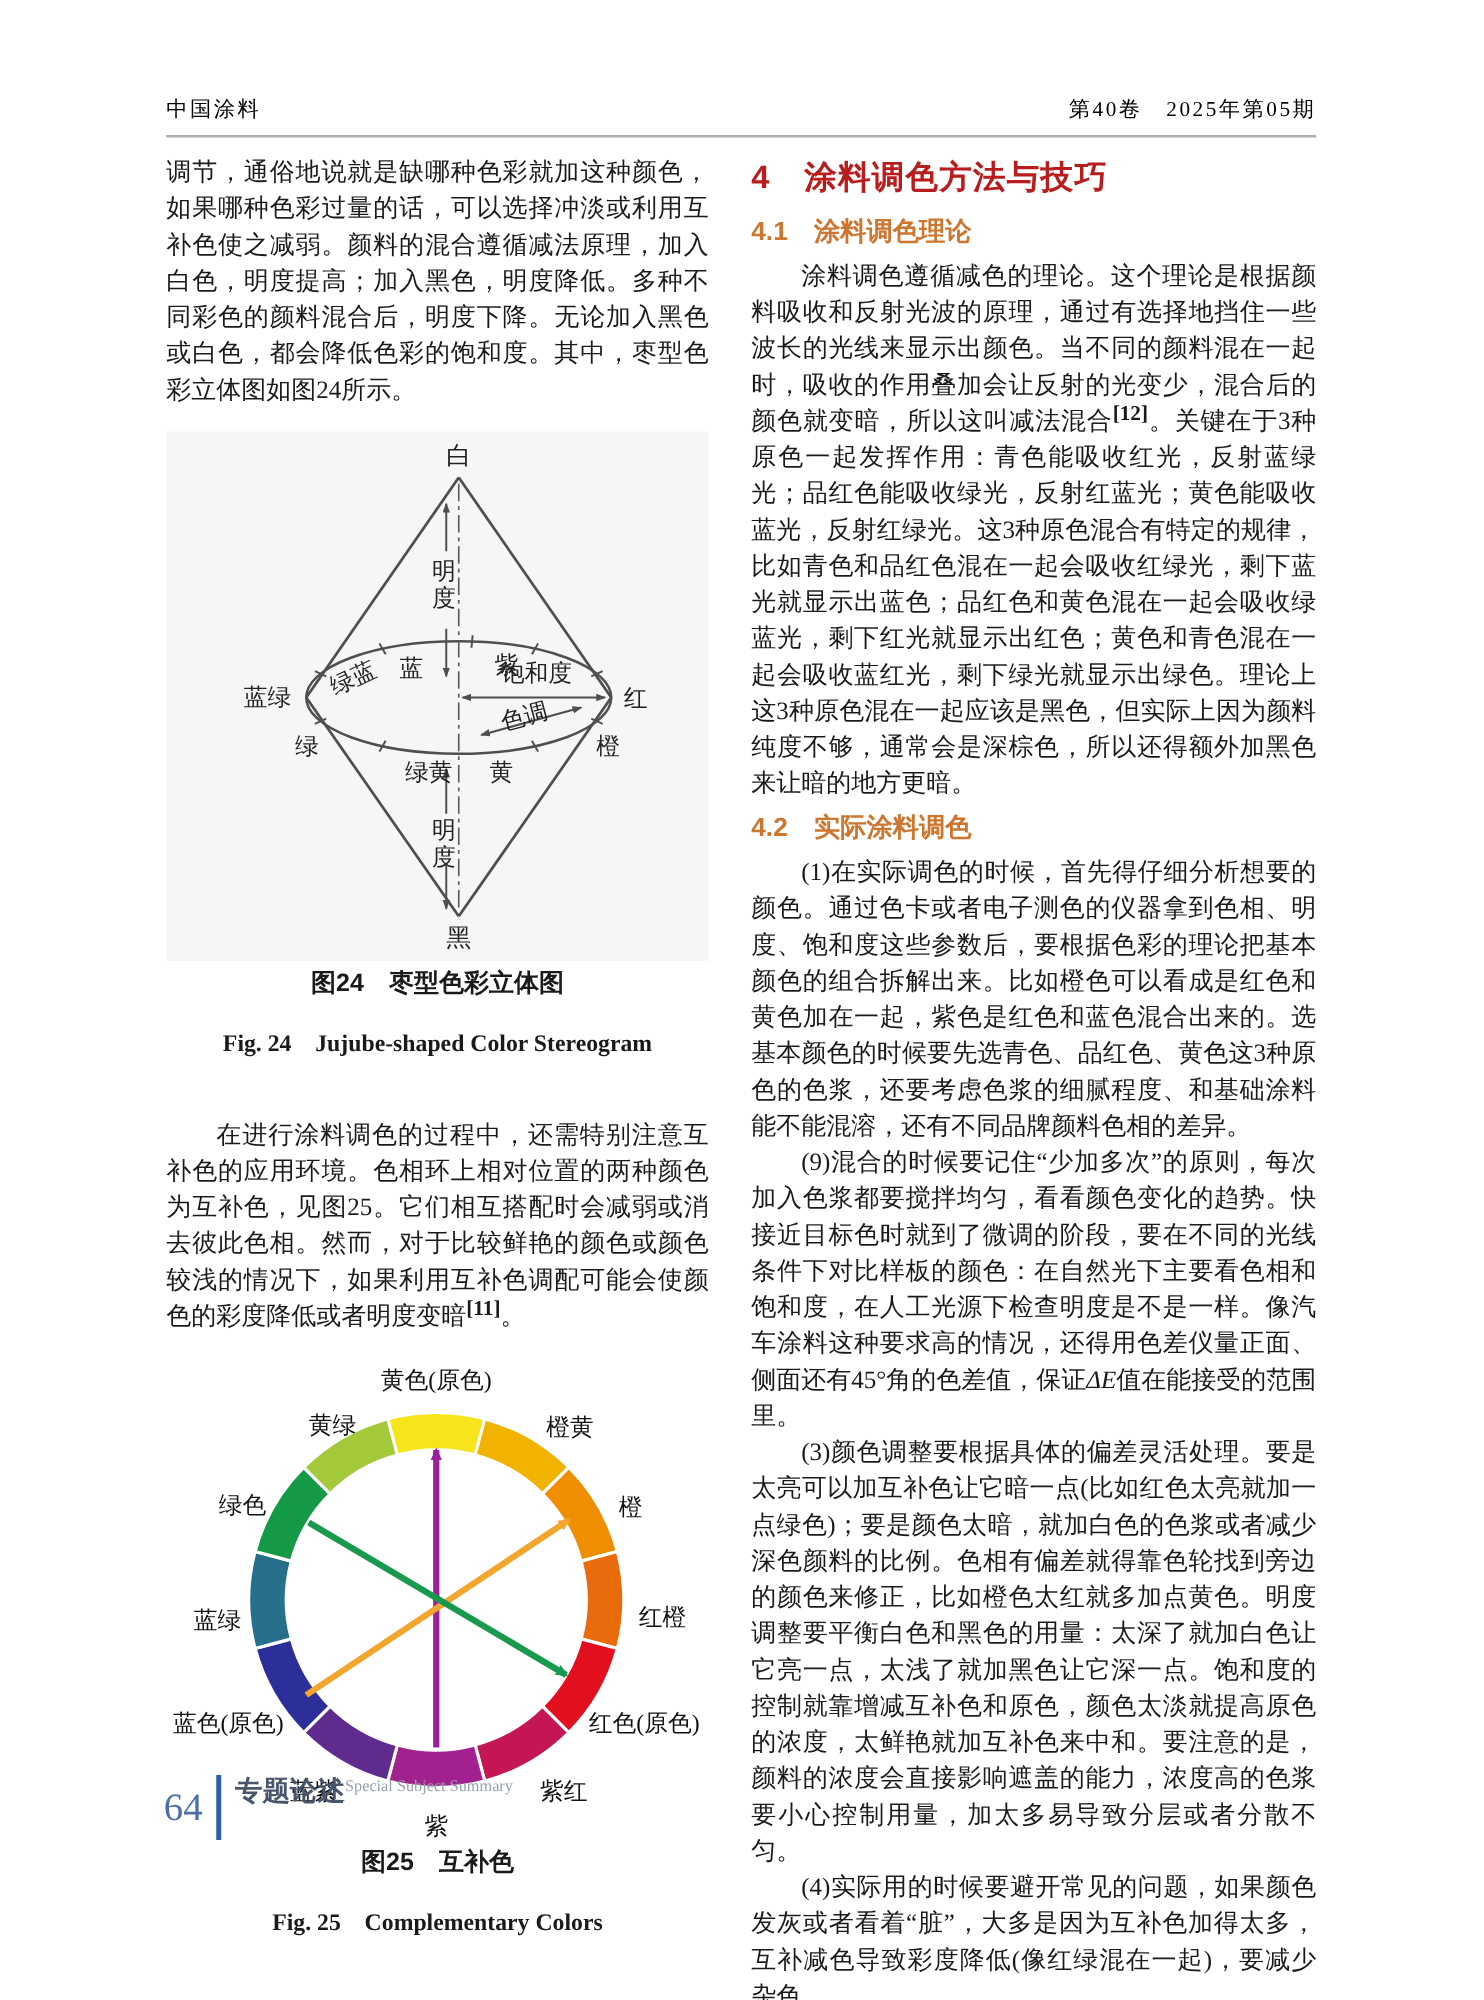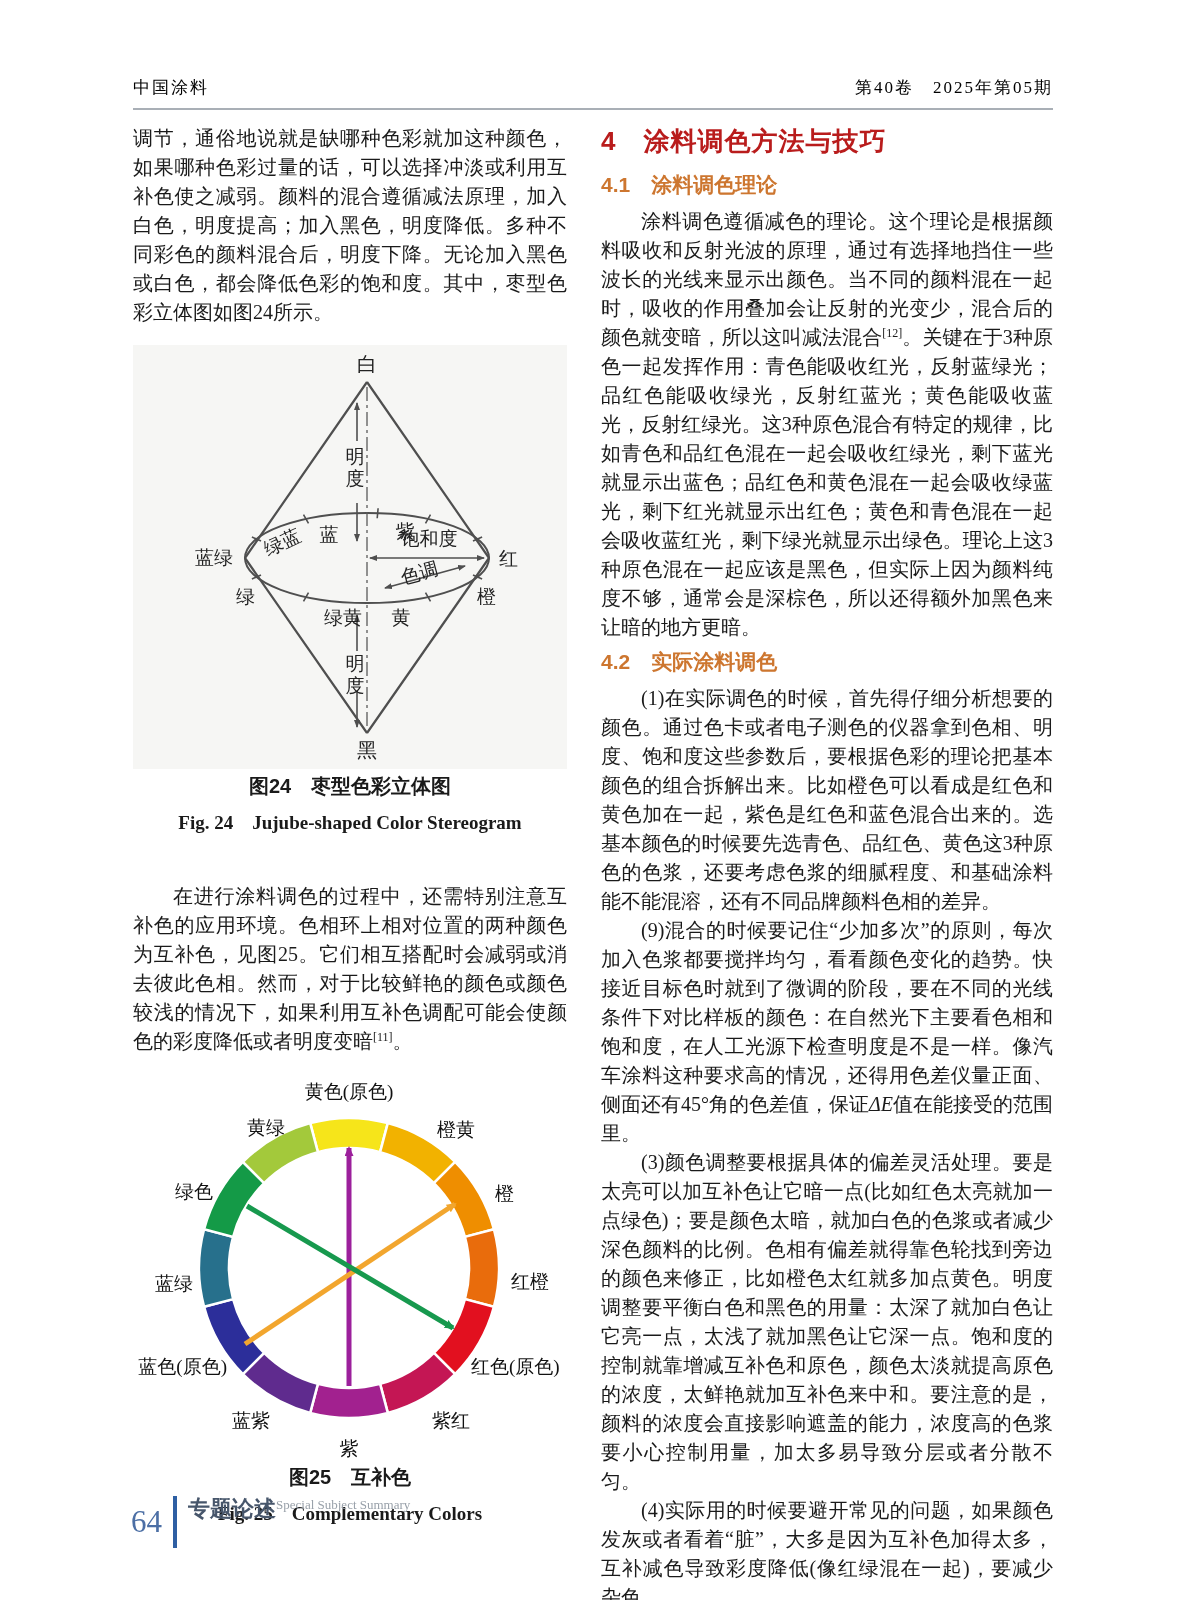--- a/index.html
+++ b/index.html
@@ -7,35 +7,35 @@
        font-family:"Liberation Serif","DejaVu Serif",serif;color:#1a1a1a;overflow:hidden;}
   .page{position:absolute;inset:0;}
   .header{position:absolute;left:133px;width:920px;top:76px;display:flex;justify-content:space-between;
           align-items:flex-end;padding-bottom:9px;border-bottom:2px solid #a9afb6;
           color:#000000;font-size:17px;letter-spacing:2px;}
   .col{position:absolute;top:124px;}
   .col-left{left:133px;width:434px;}
   .col-right{left:601px;width:452px;}
   .body-p{margin:0;font-size:20px;line-height:29px;text-align:justify;text-justify:inter-ideograph;}
   .indent{text-indent:2em;}
-  sup{font-size:12px;line-height:0;vertical-align:7px;}
+  sup{font-size:17px;line-height:0;vertical-align:7px;font-weight:bold;}
   .sec-h1{font-family:"Liberation Sans",sans-serif;font-weight:bold;font-size:26px;color:#b91c1c;
           margin:0 0 12px 0;letter-spacing:1px;}
   .sec-h2{font-family:"Liberation Sans",sans-serif;font-weight:bold;font-size:21px;color:#cd762f;
           margin:6px 0 8px 0;}
   .fig{margin-top:18px;text-align:center;}
   .fig svg{display:block;}
   .cap-cn{font-family:"Liberation Sans",sans-serif;font-weight:bold;font-size:20px;text-align:center;margin-top:4px;}
-  .cap-en{font-weight:bold;font-size:19px;text-align:center;margin-top:10px;}
+  .cap-en{font-weight:bold;font-size:19px;text-align:center;margin-top:22px;}
   .p-gap{margin-top:46px;}
   svg text{font-family:"Liberation Serif","DejaVu Serif",serif;fill:#222;}
   .d-label{font-size:19px;}
   .d-pole{font-size:20px;}
   .wheel-label{font-size:19px;fill:#111;}
-  .footer{position:absolute;left:131px;top:1496px;display:flex;align-items:stretch;height:52px;}
+  .footer{position:absolute;left:131px;top:1420px;display:flex;align-items:stretch;height:52px;}
   .page-num{font-size:31px;color:#4c6fa5;align-self:center;margin-right:11px;}
   .footer-bar{width:4px;background:#2e5fa3;margin-right:11px;}
   .footer-col{display:flex;flex-direction:row;justify-content:center;}
   .footer-col .cn{font-family:"Liberation Sans",sans-serif;font-weight:bold;font-size:22px;color:#47566b;line-height:26px;}
   .footer-col .en{font-size:13px;color:#98a0a9;line-height:17px;}
 </style>
 </head>
 <body>
 
 <div class="page">

